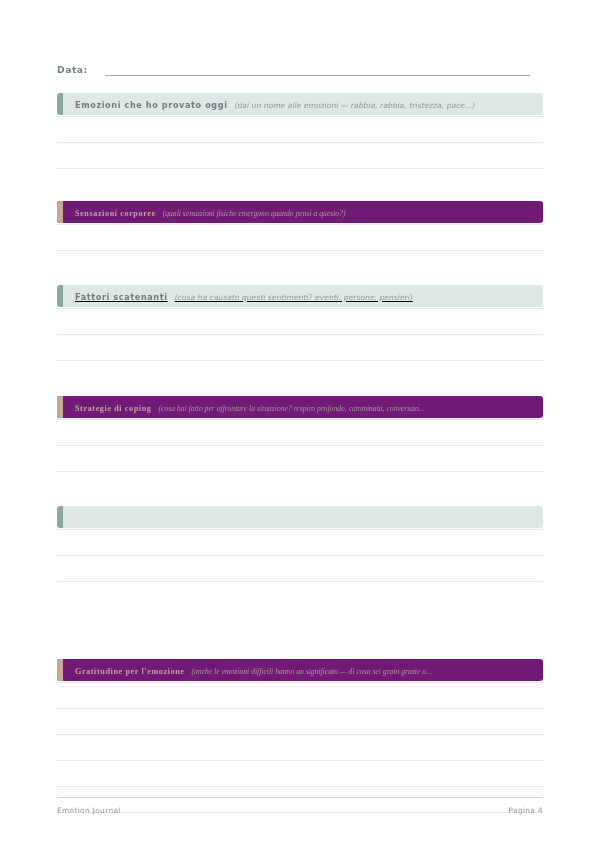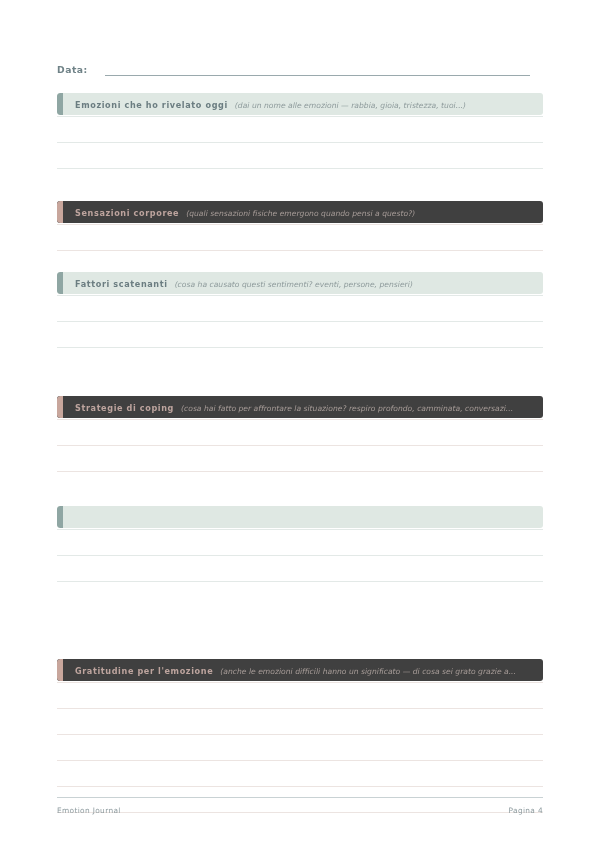--- a/index.html
+++ b/index.html
@@ -94,21 +94,21 @@
   }
 
   
   .t-green .banner            { background: #dfe8e3; }
   .t-green .accent            { background: #8fa6a3; }
   .t-green .btitle            { color: #6b7d81; }
   .t-green .bhint             { color: #8d9a9b; }
   .t-green .wline             { background: #e3e9e7; }
 
   
-  .t-rose .banner             { background: #404040; }
+  .t-rose .banner             { background: #701a75; font-family: Liberation Serif, serif; }
   .t-rose .accent             { background: #c8a69c; }
   .t-rose .btitle             { color: #bda49e; }
   .t-rose .bhint              { color: #a79c98; }
   .t-rose .wline              { background: #ece4e1; }
 
   .lines { position: relative; }
   .wline {
     position: absolute;
     left: 0;
     right: 0;
@@ -144,39 +144,39 @@
 
   <div class="date-row">
     <span class="date-label">Data:</span>
     <span class="date-line"></span>
   </div>
 
   <div id="sections-host">
       <div class="section t-green" style="top: 93px;">
         <div class="banner">
           <span class="accent"></span>
-          <div class="btext"><span class="btitle">Emozioni che ho rivelato oggi</span><span class="bhint">(dai un nome alle emozioni — rabbia, gioia, tristezza, tuoi...)</span></div>
+          <div class="btext"><span class="btitle">Emozioni che ho provato oggi</span><span class="bhint">(dai un nome alle emozioni — rabbia, rabbia, tristezza, pace...)</span></div>
         </div>
         <div class="lines" style="height: 75px;">
           <div class="wline" style="top: 1px;"></div>
           <div class="wline" style="top: 27px;"></div>
           <div class="wline" style="top: 53px;"></div>
         </div>
       </div>
       <div class="section t-rose" style="top: 201px;">
         <div class="banner">
           <span class="accent"></span>
           <div class="btext"><span class="btitle">Sensazioni corporee</span><span class="bhint">(quali sensazioni fisiche emergono quando pensi a questo?)</span></div>
         </div>
         <div class="lines" style="height: 49px;">
           <div class="wline" style="top: 1px;"></div>
           <div class="wline" style="top: 27px;"></div>
         </div>
       </div>
-      <div class="section t-green" style="top: 272px;">
+      <div class="section t-green" style="top: 285px; text-decoration: underline;">
         <div class="banner">
           <span class="accent"></span>
           <div class="btext"><span class="btitle">Fattori scatenanti</span><span class="bhint">(cosa ha causato questi sentimenti? eventi, persone, pensieri)</span></div>
         </div>
         <div class="lines" style="height: 75px;">
           <div class="wline" style="top: 1px;"></div>
           <div class="wline" style="top: 27px;"></div>
           <div class="wline" style="top: 53px;"></div>
         </div>
       </div>

